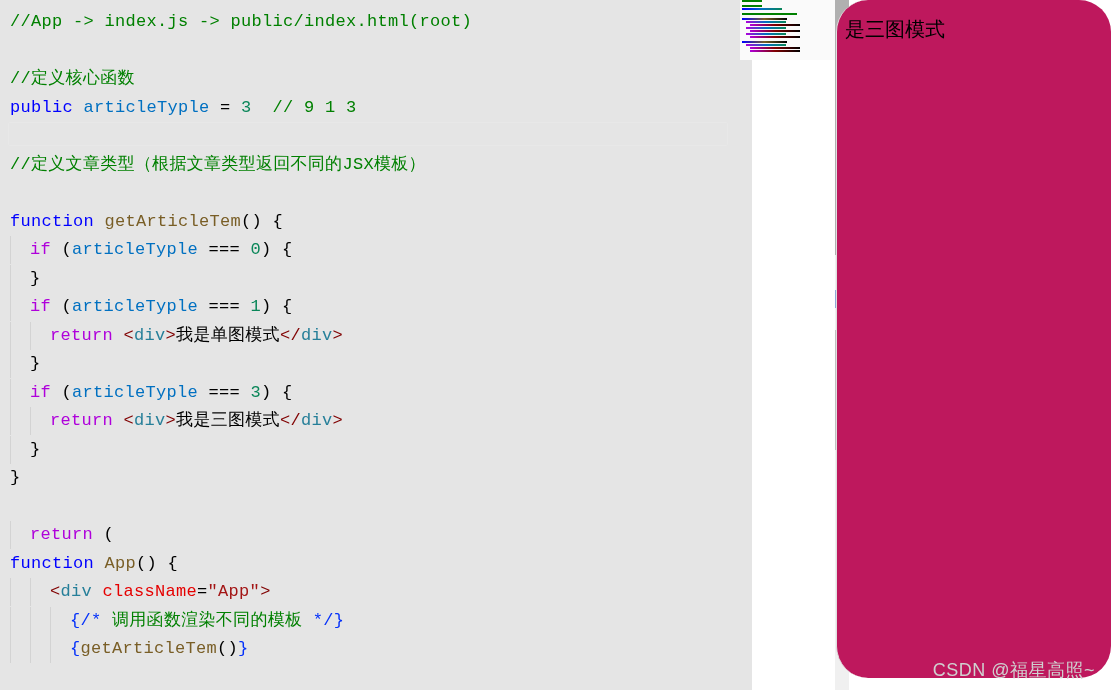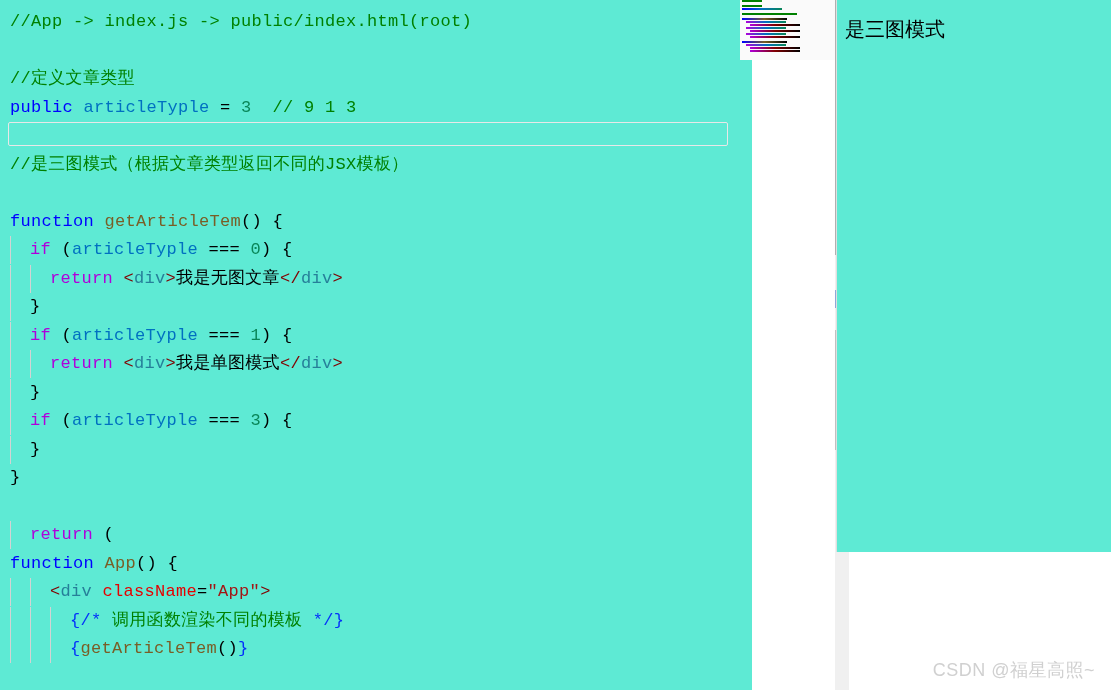--- a/index.html
+++ b/index.html
@@ -16,21 +16,21 @@
       height: 690px;
       overflow: hidden;
     }
     .editor-area {
       position: absolute;
       left: 0;
       top: 0;
       width: 752px;
       height: 690px;
       padding: 8px 10px;
-      background: #5eead4;
+      background: #e5e5e5;
     }
     .code-line {
       line-height: 28.5px;
       white-space: pre;
       font-family: "Consolas", "Courier New", monospace;
       letter-spacing: 0.3px;
     }
     .comment { color: #008000; }
     .keyword-const { color: #0000ff; }
     .keyword-function { color: #0000ff; }
@@ -84,23 +84,24 @@
     .mm2 { background: linear-gradient(90deg, #0000ff 0%, #0070c1 50%, #098658 100%); margin-left: 2px; width: 40px; }
     .mm3 { background: linear-gradient(90deg, #008000 0%, #008000 100%); margin-left: 2px; width: 55px; }
     .mm4 { background: linear-gradient(90deg, #0000ff 0%, #795e26 50%, #000 100%); margin-left: 2px; width: 45px; }
     .mm5 { background: linear-gradient(90deg, #af00db 0%, #0070c1 50%, #098658 100%); margin-left: 6px; width: 40px; }
     .mm6 { background: linear-gradient(90deg, #af00db 0%, #800000 50%, #000 100%); margin-left: 10px; width: 50px; }
     .right-panel {
       position: absolute;
       left: 836px;
       top: 0;
       width: 275px;
-      height: 552px;
-      background: #5eead4;
+      height: 678px;
+      background: #be185d;
       border-left: 1px solid #e0e0e0;
+      border-radius: 32px;
     }
     .right-text {
       position: absolute;
       left: 8px;
       top: 16px;
       font-family: -apple-system, "PingFang SC", "Microsoft YaHei", sans-serif;
       font-size: 20px;
       color: #000000;
     }
     .scroll-v {
@@ -146,37 +147,37 @@
     }
   </style>
 </head>
 <body>
 
 <div class="editor-area">
   <div class="cursor-line"></div>
 
   <div class="code-line"><span class="comment">//App -&gt; index.js -&gt; public/index.html(root)</span></div>
   <div class="code-line">&nbsp;</div>
-  <div class="code-line"><span class="comment">//定义文章类型</span></div>
+  <div class="code-line"><span class="comment">//定义核心函数</span></div>
   <div class="code-line"><span class="keyword-const">public</span> <span class="ident-var">articleTyple</span><span class="operator"> = </span><span class="number">3</span><span class="comment">  // 9 1 3</span></div>
   <div class="code-line">&nbsp;</div>
-  <div class="code-line"><span class="comment">//是三图模式（根据文章类型返回不同的JSX模板）</span></div>
+  <div class="code-line"><span class="comment">//定义文章类型（根据文章类型返回不同的JSX模板）</span></div>
   <div class="code-line">&nbsp;</div>
 
   <div class="code-line"><span class="keyword-function">function</span> <span class="func-name">getArticleTem</span><span class="paren">()</span><span class="brace"> {</span></div>
 
   <div class="code-line"><span class="guide"></span><span class="keyword-if">if</span> <span class="paren">(</span><span class="ident-var">articleTyple</span><span class="operator"> === </span><span class="number">0</span><span class="paren">) {</span></div>
-  <div class="code-line"><span class="guide"></span><span class="guide"></span><span class="keyword-return">return</span> <span class="tag-angle">&lt;</span><span class="tag-name">div</span><span class="tag-angle">&gt;</span><span class="jsx-text">我是无图文章</span><span class="tag-angle">&lt;/</span><span class="tag-name">div</span><span class="tag-angle">&gt;</span></div>
   <div class="code-line"><span class="guide"></span><span class="brace">}</span></div>
 
   <div class="code-line"><span class="guide"></span><span class="keyword-if">if</span> <span class="paren">(</span><span class="ident-var">articleTyple</span><span class="operator"> === </span><span class="number">1</span><span class="paren">) {</span></div>
   <div class="code-line"><span class="guide"></span><span class="guide"></span><span class="keyword-return">return</span> <span class="tag-angle">&lt;</span><span class="tag-name">div</span><span class="tag-angle">&gt;</span><span class="jsx-text">我是单图模式</span><span class="tag-angle">&lt;/</span><span class="tag-name">div</span><span class="tag-angle">&gt;</span></div>
   <div class="code-line"><span class="guide"></span><span class="brace">}</span></div>
 
   <div class="code-line"><span class="guide"></span><span class="keyword-if">if</span> <span class="paren">(</span><span class="ident-var">articleTyple</span><span class="operator"> === </span><span class="number">3</span><span class="paren">) {</span></div>
+  <div class="code-line"><span class="guide"></span><span class="guide"></span><span class="keyword-return">return</span> <span class="tag-angle">&lt;</span><span class="tag-name">div</span><span class="tag-angle">&gt;</span><span class="jsx-text">我是三图模式</span><span class="tag-angle">&lt;/</span><span class="tag-name">div</span><span class="tag-angle">&gt;</span></div>
   <div class="code-line"><span class="guide"></span><span class="brace">}</span></div>
   <div class="code-line"><span class="brace">}</span></div>
 
   <div class="code-line">&nbsp;</div>
 
   <div class="code-line"><span class="guide"></span><span class="keyword-return">return</span><span class="paren"> (</span></div>
   <div class="code-line"><span class="keyword-function">function</span> <span class="func-name">App</span><span class="paren">()</span><span class="brace"> {</span></div>
   <div class="code-line"><span class="guide"></span><span class="guide"></span><span class="tag-angle">&lt;</span><span class="tag-name">div</span> <span class="attr-name">className</span><span class="operator">=</span><span class="quote">"</span><span class="string">App</span><span class="quote">"</span><span class="tag-angle">&gt;</span></div>
   <div class="code-line"><span class="guide"></span><span class="guide"></span><span class="guide"></span><span class="brace-purple">{/* </span><span class="jsx-comment">调用函数渲染不同的模板</span><span class="brace-purple"> */}</span></div>
   <div class="code-line"><span class="guide"></span><span class="guide"></span><span class="guide"></span><span class="brace-purple">{</span><span class="func-name">getArticleTem</span><span class="paren">()</span><span class="brace-purple">}</span></div>

